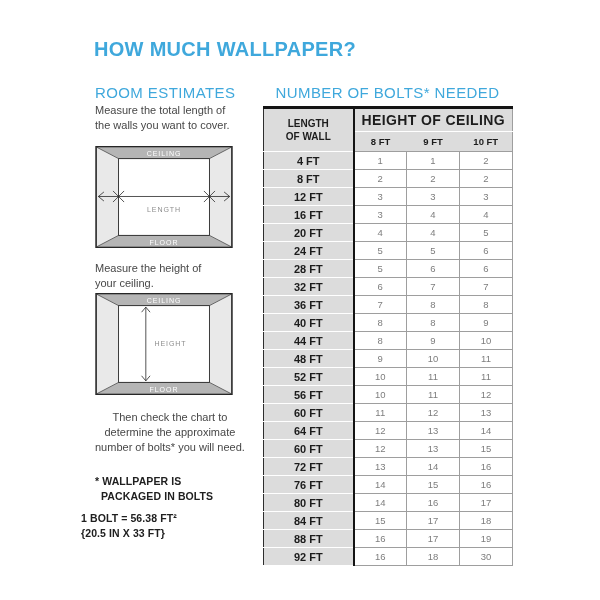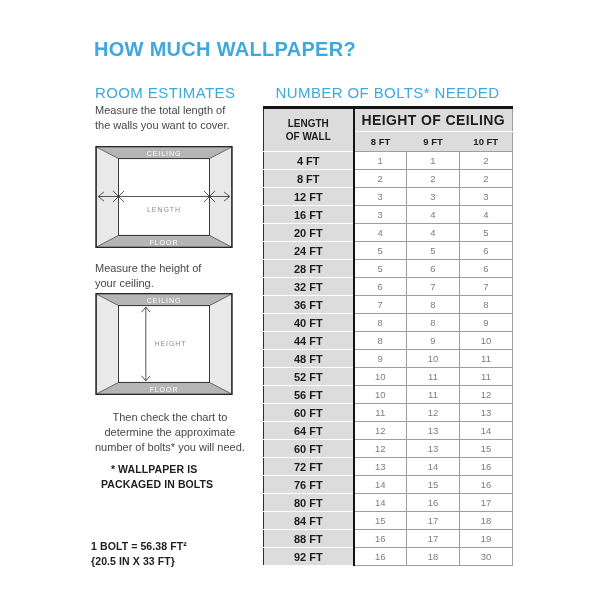--- a/index.html
+++ b/index.html
@@ -103,24 +103,24 @@
   </g>
   <text class="band" x="68" y="9.8" text-anchor="middle">CEILING</text>
   <text class="band" x="68" y="97.8" text-anchor="middle">FLOOR</text>
   <text class="dim" x="58.5" y="52.5" text-anchor="start">HEIGHT</text>
 </svg>
 
 <div class="abs step-text" style="left:95px;top:410px;text-align:center;">Then check the chart to
 determine the approximate
 number of bolts* you will need.</div>
 
-<div class="abs note-bold" style="left:95px;top:462px;text-align:center;">* WALLPAPER IS
+<div class="abs note-bold" style="left:95px;top:474px;">* WALLPAPER IS
   PACKAGED IN BOLTS</div>
 
-<div class="abs note-bold" style="left:91px;top:511px;margin-top:28px;">1 BOLT = 56.38 FT²
+<div class="abs note-bold" style="left:81px;top:511px;">1 BOLT = 56.38 FT²
 {20.5 IN X 33 FT}</div>
 
 <div class="abs section-heading table-heading">NUMBER OF BOLTS* NEEDED</div>
 
 <table class="bolts">
   <colgroup>
     <col style="width:90px">
     <col style="width:53px">
     <col style="width:53px">
     <col style="width:53px">

